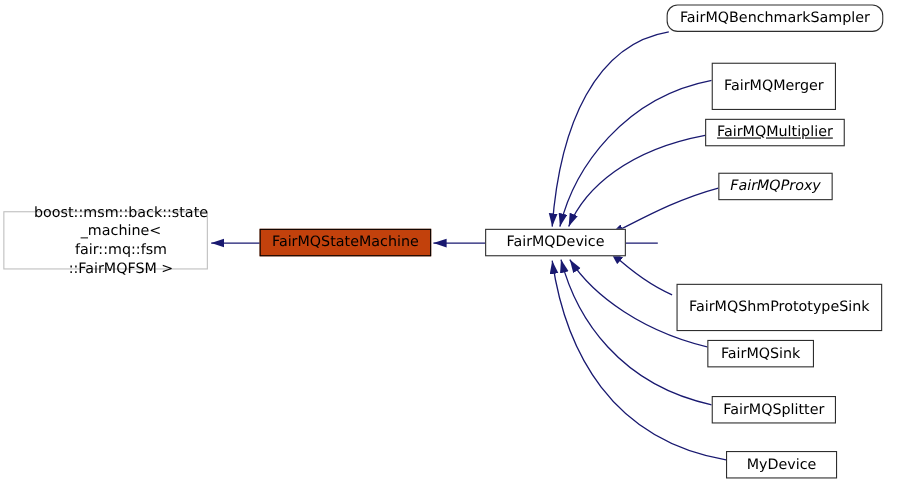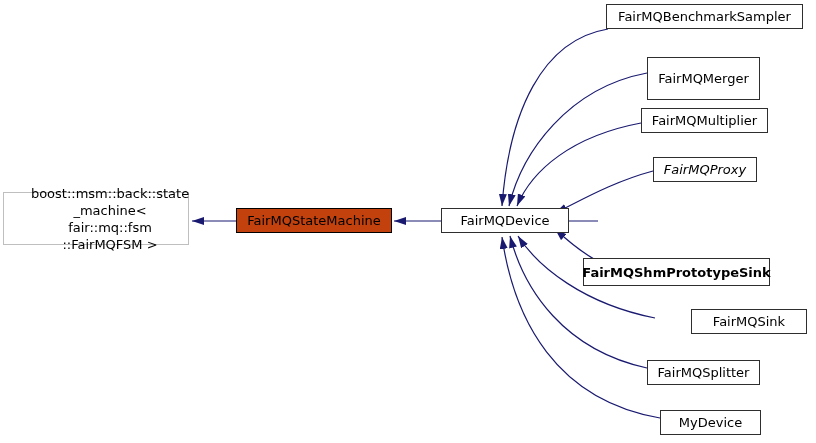--- a/index.html
+++ b/index.html
@@ -70,30 +70,30 @@
   </svg>
 
   <div class="node external" style="left:3px; top:192px; width:186px; height:53px;">boost::msm::back::state
 _machine&lt; fair::mq::fsm
 ::FairMQFSM &gt;</div>
 
   <div class="node current" style="left:236px; top:208px; width:156px; height:25px;">FairMQStateMachine</div>
 
   <div class="node" style="left:441px; top:208px; width:128px; height:25px;">FairMQDevice</div>
 
-  <div class="node" style="left:606px; top:4px; width:197px; height:25px;">FairMQBenchmarkSampler</div>
+  <div class="node" style="left:606px; top:4px; width:197px; height:25px;border-radius:10px;">FairMQBenchmarkSampler</div>
 
   <div class="node" style="left:647px; top:57px; width:113px; height:43px;">FairMQMerger</div>
 
-  <div class="node" style="left:641px; top:108px; width:127px; height:25px;">FairMQMultiplier</div>
+  <div class="node" style="left:641px; top:108px; width:127px; height:25px;text-decoration:underline;">FairMQMultiplier</div>
 
   <div class="node" style="left:653px; top:157px; width:104px; height:25px;font-style:italic;">FairMQProxy</div>
 
 
-  <div class="node" style="left:583px; top:258px; width:187px; height:28px;font-weight:bold;">FairMQShmPrototypeSink</div>
+  <div class="node" style="left:615px; top:258px; width:187px; height:43px;">FairMQShmPrototypeSink</div>
 
-  <div class="node" style="left:691px; top:309px; width:116px; height:25px;">FairMQSink</div>
+  <div class="node" style="left:643px; top:309px; width:97px; height:25px;">FairMQSink</div>
 
   <div class="node" style="left:647px; top:360px; width:113px; height:25px;">FairMQSplitter</div>
 
   <div class="node" style="left:660px; top:410px; width:101px; height:25px;">MyDevice</div>
 
 </div>
 
 </body></html>

